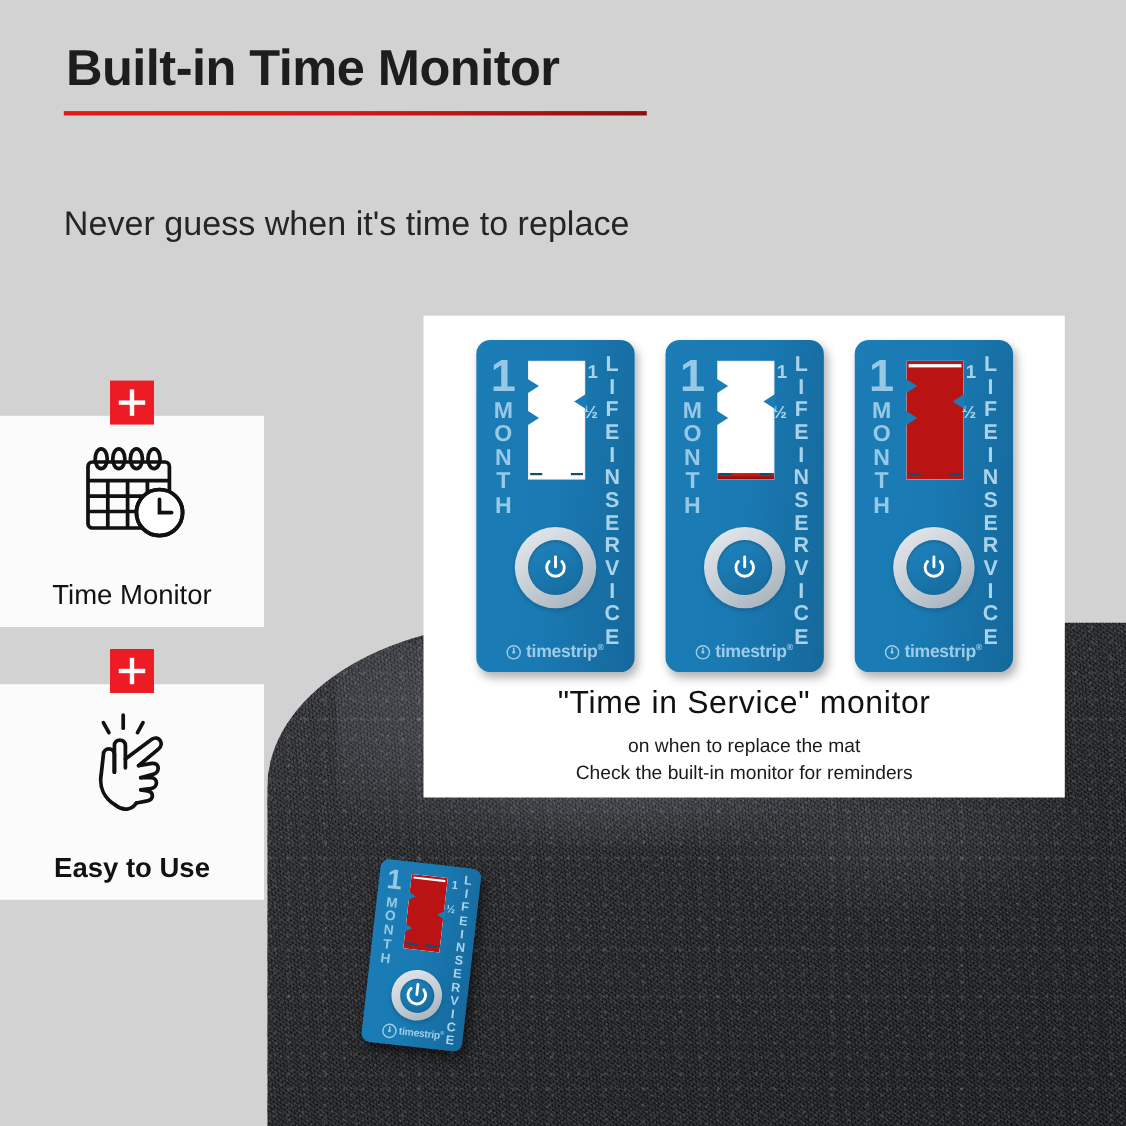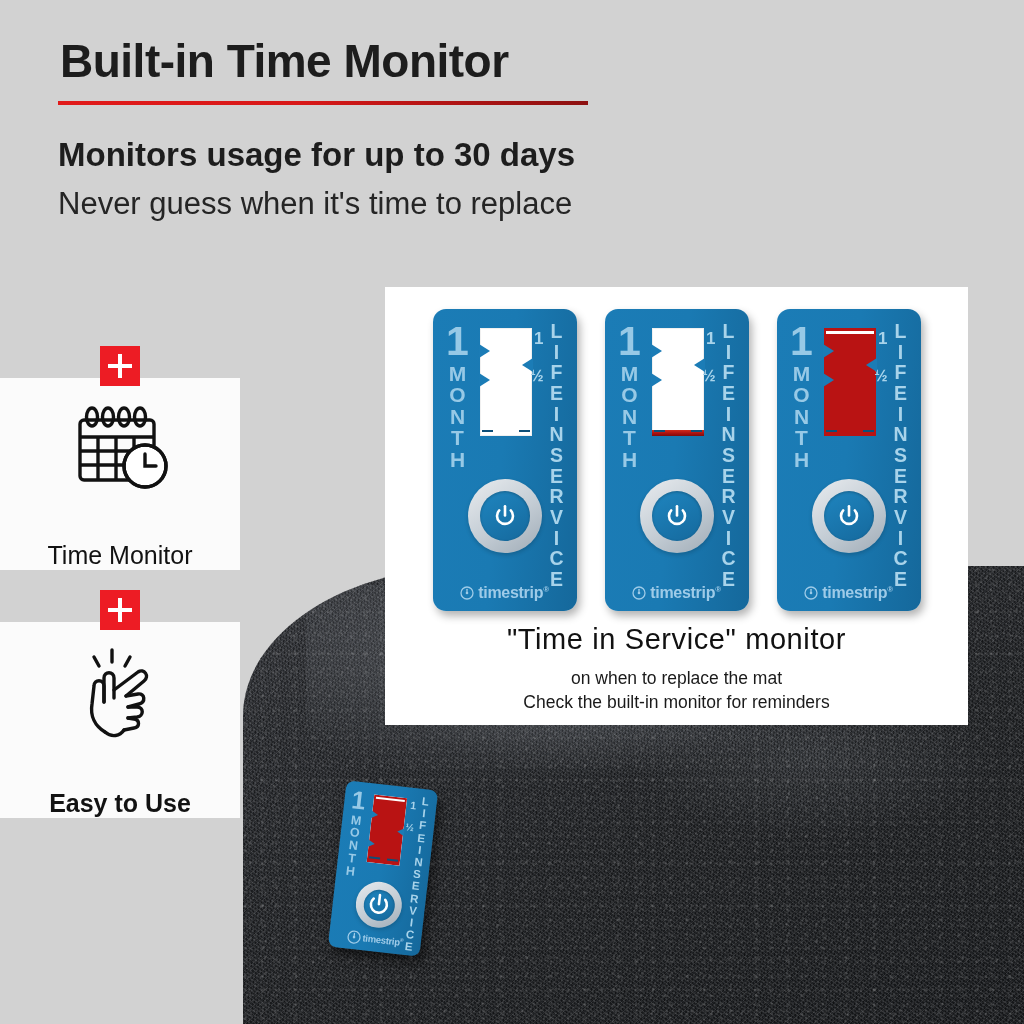--- a/index.html
+++ b/index.html
@@ -72,21 +72,21 @@
   .badge .plus{
     position:absolute;top:-32px;width:40px;height:40px;background:#ed1c24;
     display:flex;align-items:center;justify-content:center;
   }
   .badge .plus::before{content:"";position:absolute;width:24px;height:4px;background:#fff;}
   .badge .plus::after{content:"";position:absolute;width:4px;height:24px;background:#fff;}
   .badge .bicon{
     position:absolute;left:0;right:0;display:flex;align-items:center;justify-content:center;
   }
   .badge .blabel{
-    position:absolute;left:0;right:0;bottom:0;text-align:center;
+    position:absolute;left:0;right:0;bottom:14px;text-align:center;
     font-size:25px;color:#121212;
   }
   #badge-time{left:0px;top:378px;width:240px;height:192px;}
   #badge-time .plus{left:100px;}
   #badge-time .bicon{top:26px;height:92px;}
   #badge-easy{left:0px;top:622px;width:240px;height:196px;font-weight:bold;}
   #badge-easy .plus{left:100px;}
   #badge-easy .bicon{top:24px;height:100px;}
 
   
@@ -204,21 +204,20 @@
 <div id="stage">
 
   <div class="mat">
     <div class="mat-fiber"></div>
     <div class="mat-speckle"></div>
     <div class="mat-sheen"></div>
   </div>
 
   <div class="title">Built-in Time Monitor</div>
   <div class="rule"></div>
-  <div class="sub1">Monitors usage for up to 30 days</div>
   <div class="sub2">Never guess when it's time to replace</div>
 
   <div class="badge" id="badge-time">
     <div class="plus"></div>
     <div class="bicon">
       <svg width="110" height="92" viewBox="0 0 110 92" fill="none" stroke="#111" stroke-width="3.4">
         <rect x="15" y="16" width="74" height="60" rx="4"></rect>
         <line x1="15" y1="33" x2="89" y2="33"></line>
         <ellipse cx="27" cy="13" rx="5.5" ry="9"></ellipse>
         <ellipse cx="43" cy="13" rx="5.5" ry="9"></ellipse>

